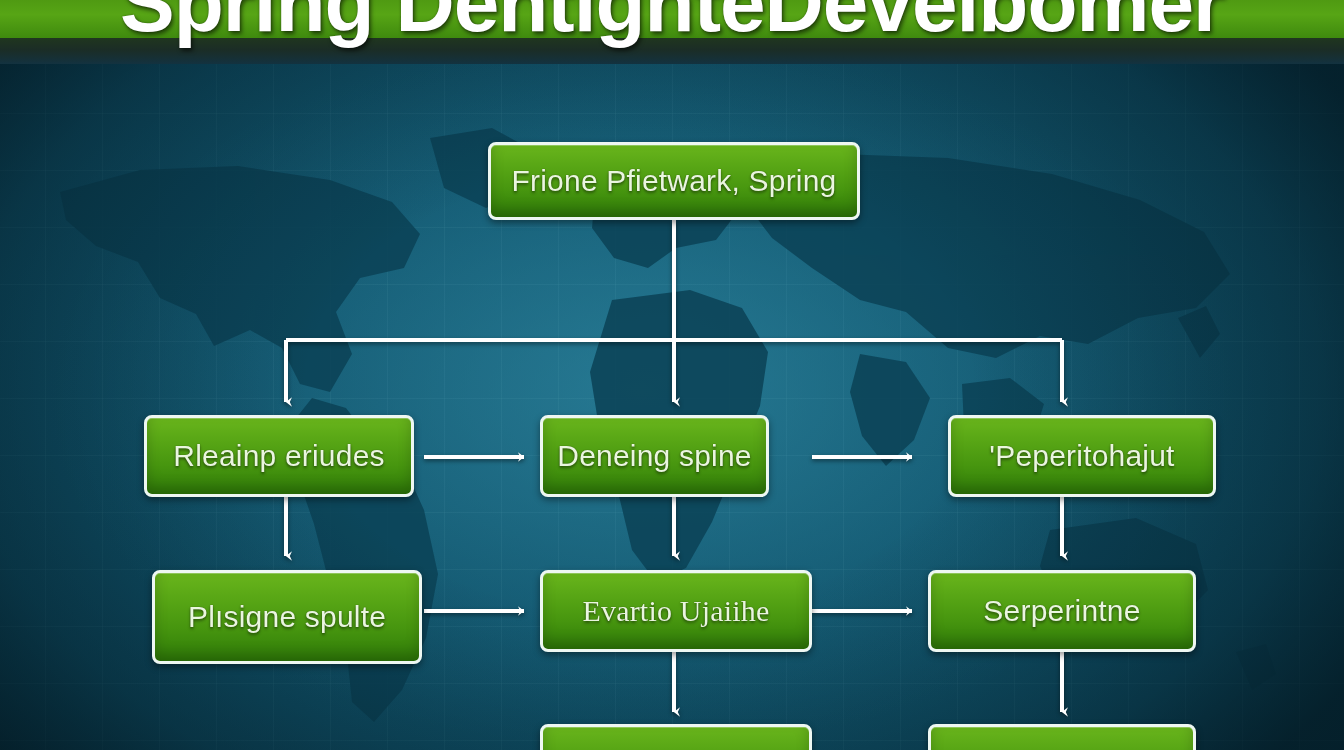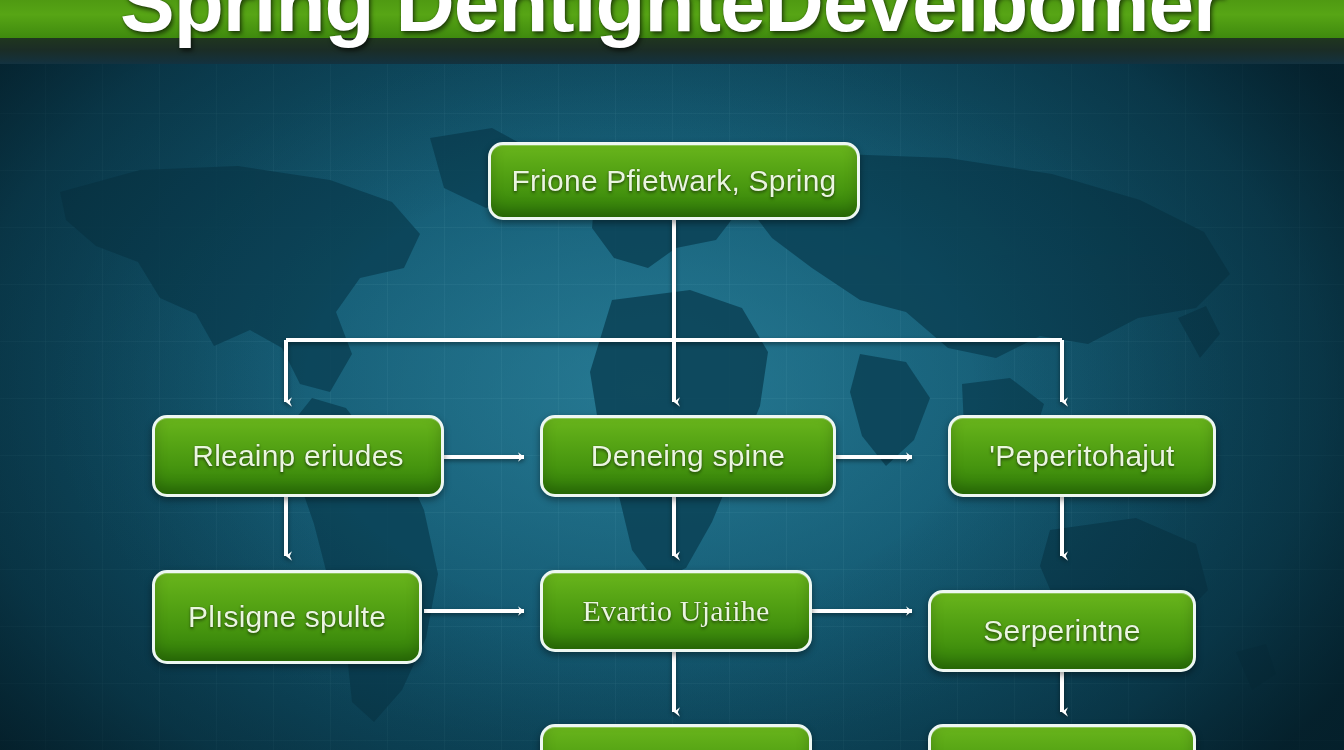--- a/index.html
+++ b/index.html
@@ -52,21 +52,21 @@
     position:absolute; inset:0;
     background:radial-gradient(ellipse 830px 560px at 640px 330px, rgba(0,0,0,0) 40%, rgba(3,26,36,.45) 82%, rgba(2,20,28,.72) 100%);
   }
 
   
   #flow{ position:absolute; inset:0; }
   #wires{ position:absolute; inset:0; }
 
   .node{
     position:absolute;
-    border-radius:15px;
+    border-radius:8px;
     background:linear-gradient(180deg,#69b51c 0%,#5aa816 26%,#47960f 62%,#2f7c08 100%);
     border:3px solid #eef7f2;
     box-shadow:0 3px 7px rgba(0,0,0,.42), inset 0 1px 0 rgba(255,255,255,.28),
                inset 0 -7px 14px rgba(0,0,0,.20);
     display:flex; align-items:center; justify-content:center;
     overflow:hidden;
   }
   .node-label{
     color:#eaf6df;
     font-size:30px;
@@ -156,37 +156,37 @@
       <path d="M1062 588 L1062 650" marker-end="url(#ah)"></path>
     </g>
   </svg>
 
   <div id="flow">
 
     <div class="node" style="left:488px; top:80px; width:372px; height:78px;">
       <span class="node-label">Frione Pfietwark, Spring</span>
     </div>
 
-    <div class="node" style="left:152px; top:353px; width:292px; height:82px;">
+    <div class="node" style="left:144px; top:353px; width:270px; height:82px;">
       <span class="node-label">Rleainp eriudes</span>
     </div>
-    <div class="node" style="left:540px; top:353px; width:296px; height:82px;">
+    <div class="node" style="left:540px; top:353px; width:229px; height:82px;">
       <span class="node-label">Deneing spine</span>
     </div>
     <div class="node" style="left:928px; top:353px; width:268px; height:82px;margin-left:20px;">
       <span class="node-label">'Peperitohajut</span>
     </div>
 
     <div class="node" style="left:152px; top:508px; width:270px; height:94px;">
       <span class="node-label">Plısigne spulte</span>
     </div>
     <div class="node" style="left:540px; top:508px; width:272px; height:82px;font-family:Liberation Serif, serif;">
       <span class="node-label">Evartio Ujaiihe</span>
     </div>
-    <div class="node" style="left:928px; top:508px; width:268px; height:82px;margin-top:20px;">
+    <div class="node" style="left:928px; top:508px; width:268px; height:82px;">
       <span class="node-label">Serperintne</span>
     </div>
 
     <div class="node" style="left:540px; top:662px; width:272px; height:82px;">
       <span class="node-label"></span>
     </div>
     <div class="node" style="left:928px; top:662px; width:268px; height:82px;">
       <span class="node-label"></span>
     </div>
 

